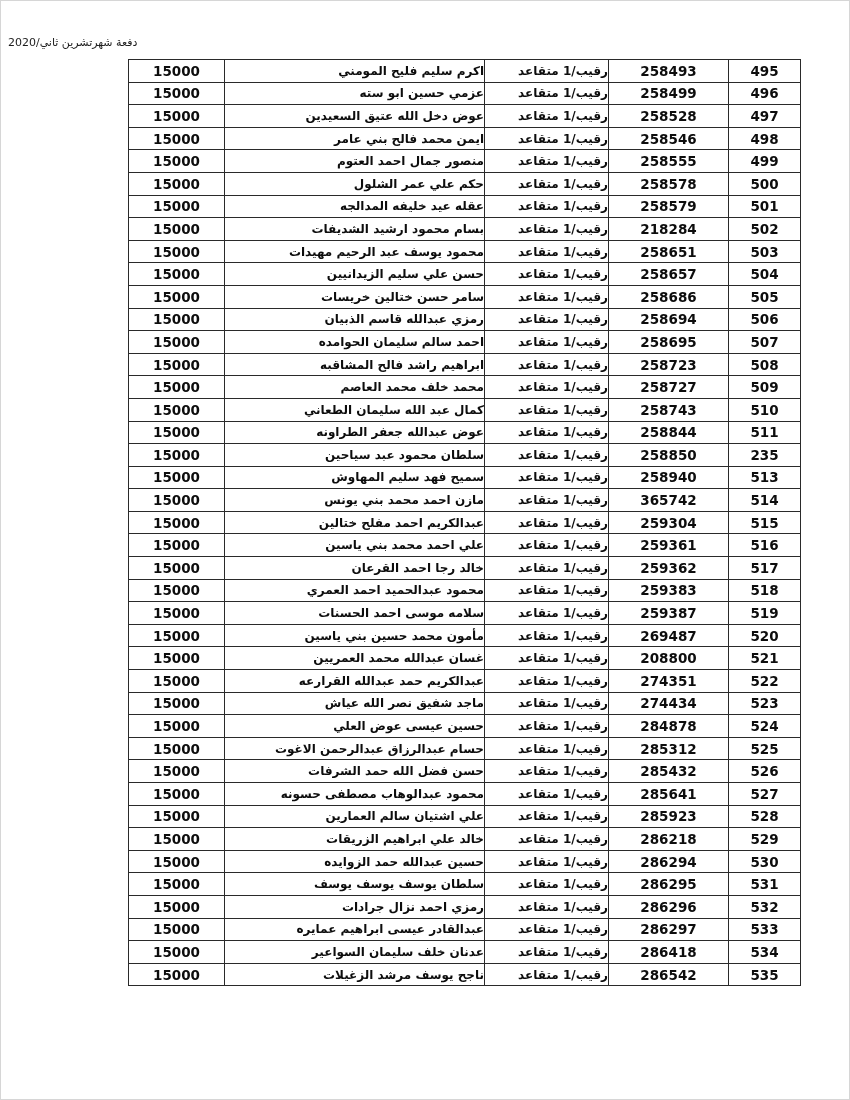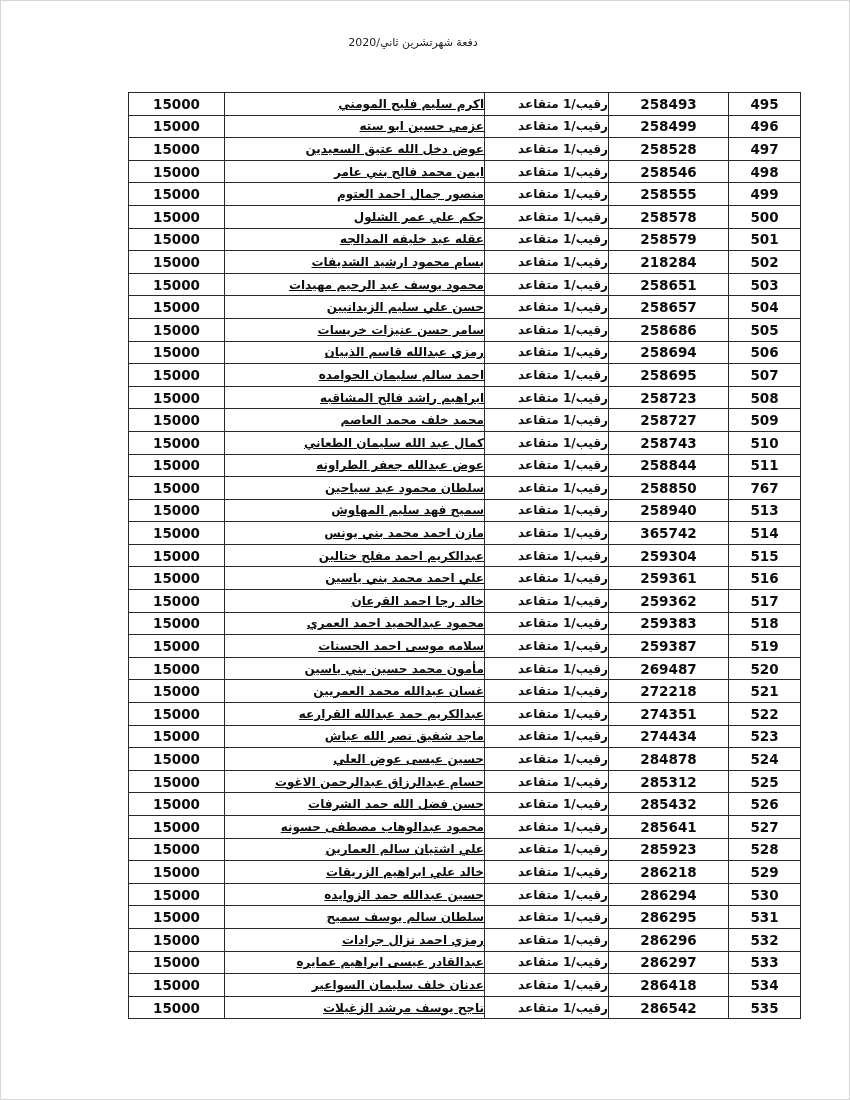--- a/index.html
+++ b/index.html
@@ -13,47 +13,47 @@
     height: 1100px;
     background: #ffffff;
     outline: 1px solid #d6d6d6;
     outline-offset: -1px;
     font-family: "DejaVu Sans", sans-serif;
     overflow: hidden;
   }
   .doc-title {
     position: absolute;
     top: 36px;
-    left: 0;
+    left: 8px;
     width: 826px; 
-    text-align: center;
+    text-align: left;
     direction: rtl;
     font-size: 11px;
     color: #1c1c1c;
     letter-spacing: 0px;
   }
   table.payment-table {
     position: absolute;
     left: 128px;
-    top: 92px;
+    top: 59px;
     width: 657px;
     border-collapse: collapse;
     table-layout: fixed;
   }
   table.payment-table td {
     border: 1px solid #2a2a2a;
     height: 21.6px;
     padding: 0;
     vertical-align: middle;
     color: #0d0d0d;
     overflow: hidden;
     white-space: nowrap;
   }
   .col-amount { width: 96px; }
-  .col-name   { width: 260px; text-decoration: underline; }
+  .col-name   { width: 260px; }
   .col-rank   { width: 124px; }
   .col-id     { width: 120px; }
   .col-seq    { width: 72px; }
 
   td.num {
     font-weight: bold;
     font-size: 13.5px;
     text-align: center;
     font-family: "DejaVu Sans", sans-serif;
   }
@@ -146,21 +146,21 @@
   </tr>
         <tr>
     <td class="num col-amount">15000</td>
     <td class="arabic col-name">حسن علي سليم الزيدانيين</td>
     <td class="arabic col-rank">رقيب/1 متقاعد</td>
     <td class="num col-id">258657</td>
     <td class="num col-seq">504</td>
   </tr>
         <tr>
     <td class="num col-amount">15000</td>
-    <td class="arabic col-name">سامر حسن عنيزات خريسات</td>
+    <td class="arabic col-name">سامر حسن ختالين خريسات</td>
     <td class="arabic col-rank">رقيب/1 متقاعد</td>
     <td class="num col-id">258686</td>
     <td class="num col-seq">505</td>
   </tr>
         <tr>
     <td class="num col-amount">15000</td>
     <td class="arabic col-name">رمزي عبدالله قاسم الذبيان</td>
     <td class="arabic col-rank">رقيب/1 متقاعد</td>
     <td class="num col-id">258694</td>
     <td class="num col-seq">506</td>
@@ -198,21 +198,21 @@
     <td class="arabic col-name">عوض عبدالله جعفر الطراونه</td>
     <td class="arabic col-rank">رقيب/1 متقاعد</td>
     <td class="num col-id">258844</td>
     <td class="num col-seq">511</td>
   </tr>
         <tr>
     <td class="num col-amount">15000</td>
     <td class="arabic col-name">سلطان محمود عبد سياحين</td>
     <td class="arabic col-rank">رقيب/1 متقاعد</td>
     <td class="num col-id">258850</td>
-    <td class="num col-seq">767</td>
+    <td class="num col-seq">235</td>
   </tr>
         <tr>
     <td class="num col-amount">15000</td>
     <td class="arabic col-name">سميح فهد سليم المهاوش</td>
     <td class="arabic col-rank">رقيب/1 متقاعد</td>
     <td class="num col-id">258940</td>
     <td class="num col-seq">513</td>
   </tr>
         <tr>
     <td class="num col-amount">15000</td>
@@ -260,21 +260,21 @@
     <td class="num col-amount">15000</td>
     <td class="arabic col-name">مأمون محمد حسين بني ياسين</td>
     <td class="arabic col-rank">رقيب/1 متقاعد</td>
     <td class="num col-id">269487</td>
     <td class="num col-seq">520</td>
   </tr>
         <tr>
     <td class="num col-amount">15000</td>
     <td class="arabic col-name">غسان عبدالله محمد العمريين</td>
     <td class="arabic col-rank">رقيب/1 متقاعد</td>
-    <td class="num col-id">272218</td>
+    <td class="num col-id">208800</td>
     <td class="num col-seq">521</td>
   </tr>
         <tr>
     <td class="num col-amount">15000</td>
     <td class="arabic col-name">عبدالكريم حمد عبدالله القرارعه</td>
     <td class="arabic col-rank">رقيب/1 متقاعد</td>
     <td class="num col-id">274351</td>
     <td class="num col-seq">522</td>
   </tr>
         <tr>
@@ -328,21 +328,21 @@
   </tr>
         <tr>
     <td class="num col-amount">15000</td>
     <td class="arabic col-name">حسين عبدالله حمد الزوايده</td>
     <td class="arabic col-rank">رقيب/1 متقاعد</td>
     <td class="num col-id">286294</td>
     <td class="num col-seq">530</td>
   </tr>
         <tr>
     <td class="num col-amount">15000</td>
-    <td class="arabic col-name">سلطان سالم يوسف سميح</td>
+    <td class="arabic col-name">سلطان يوسف يوسف يوسف</td>
     <td class="arabic col-rank">رقيب/1 متقاعد</td>
     <td class="num col-id">286295</td>
     <td class="num col-seq">531</td>
   </tr>
         <tr>
     <td class="num col-amount">15000</td>
     <td class="arabic col-name">رمزي احمد نزال جرادات</td>
     <td class="arabic col-rank">رقيب/1 متقاعد</td>
     <td class="num col-id">286296</td>
     <td class="num col-seq">532</td>

